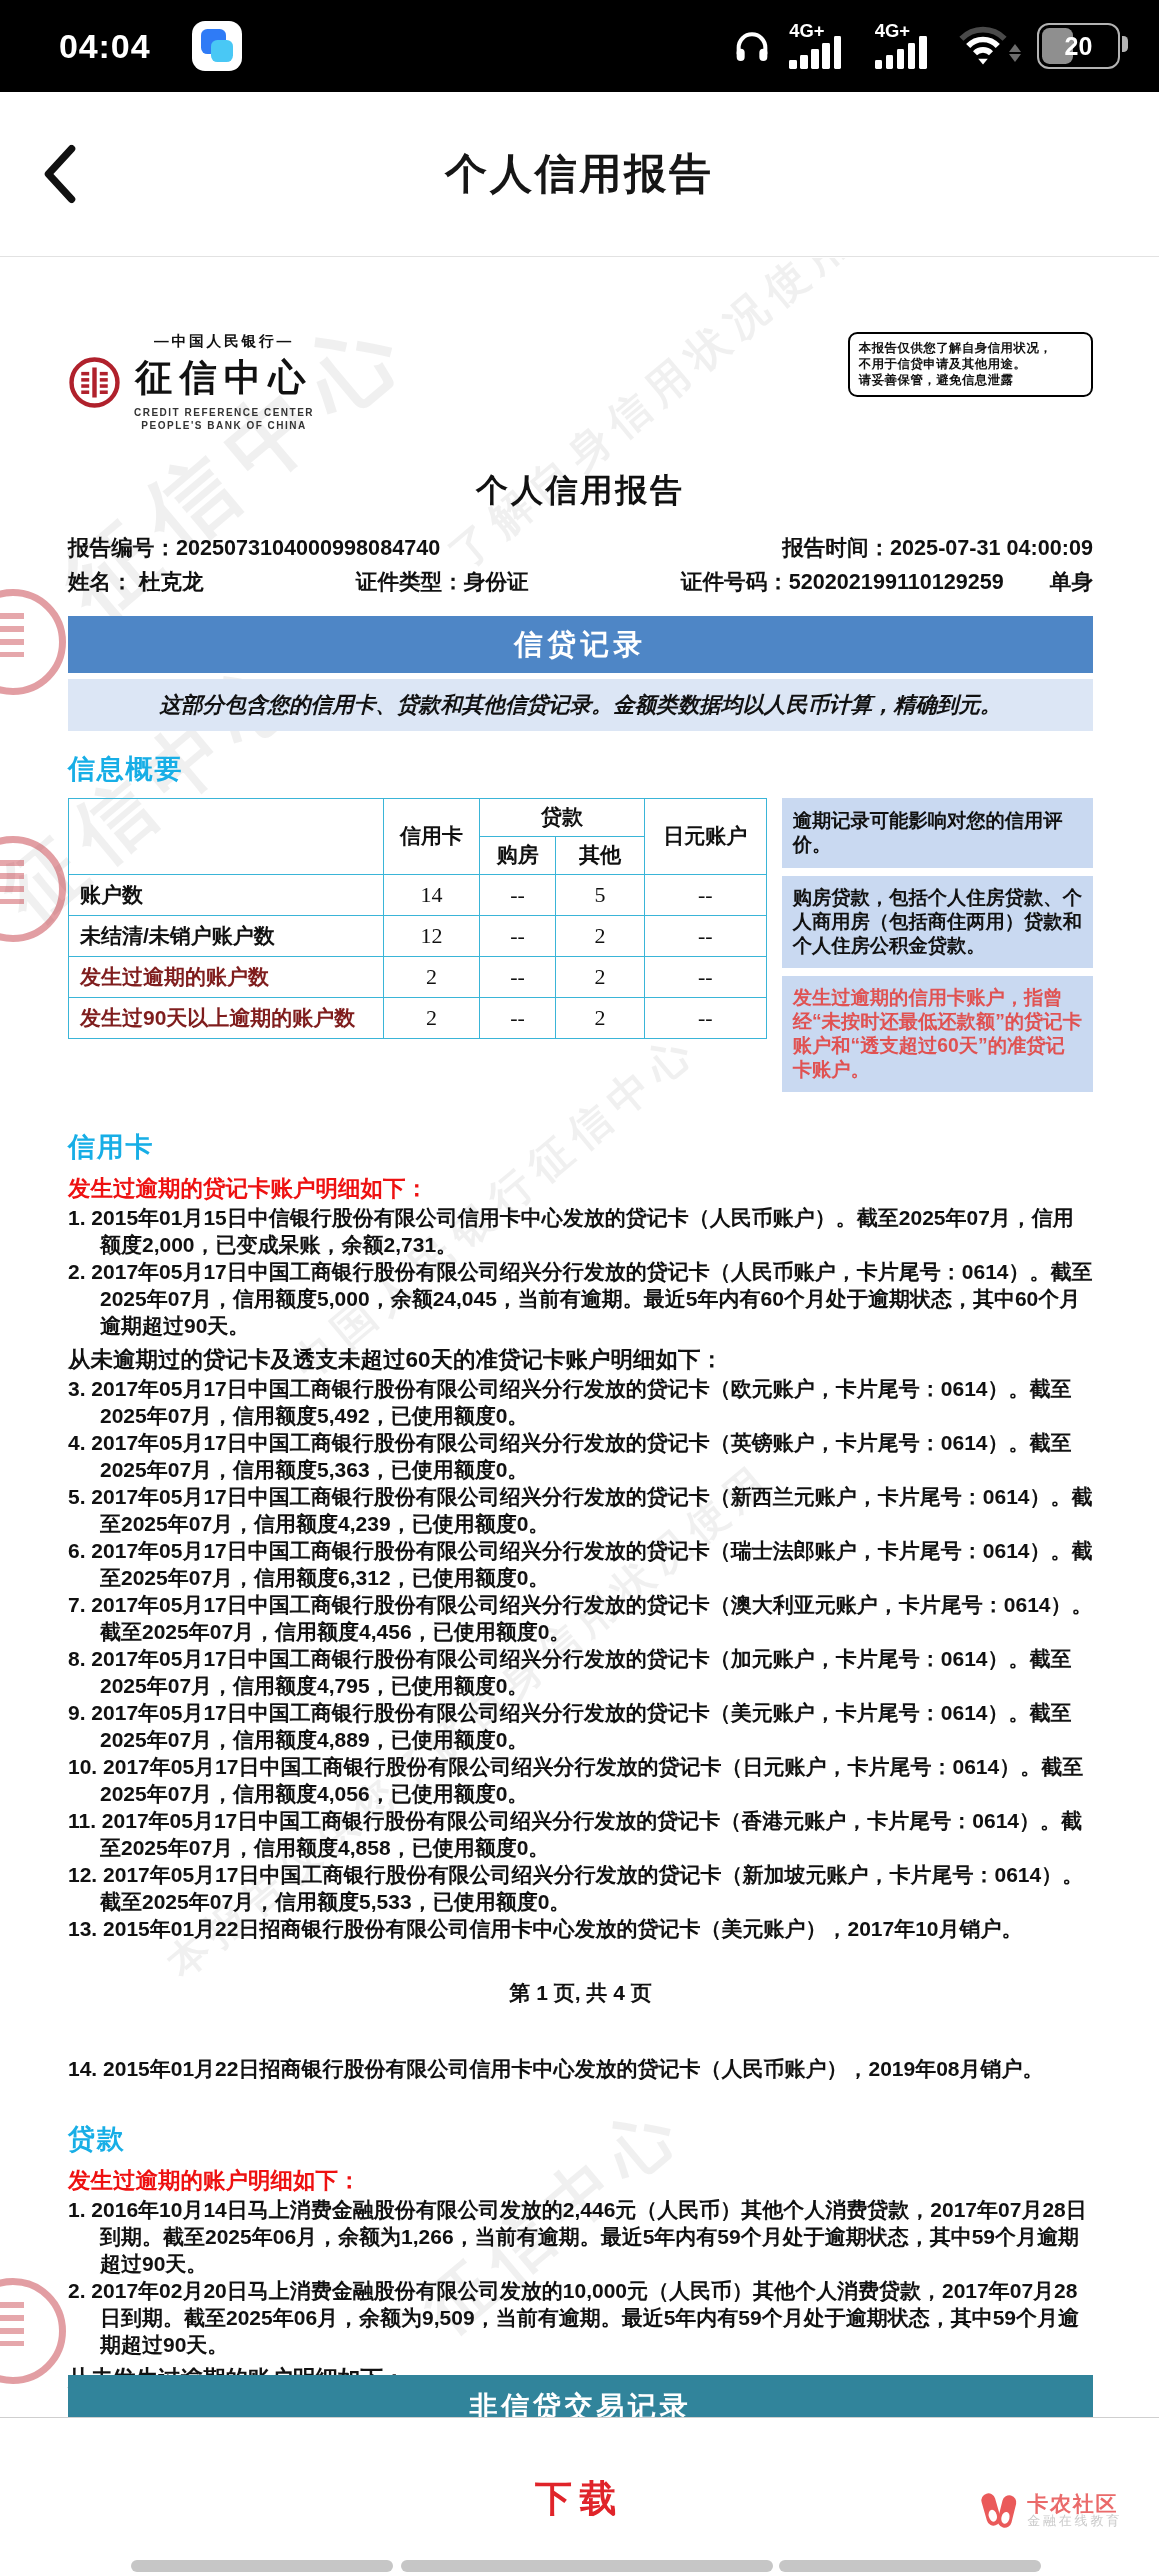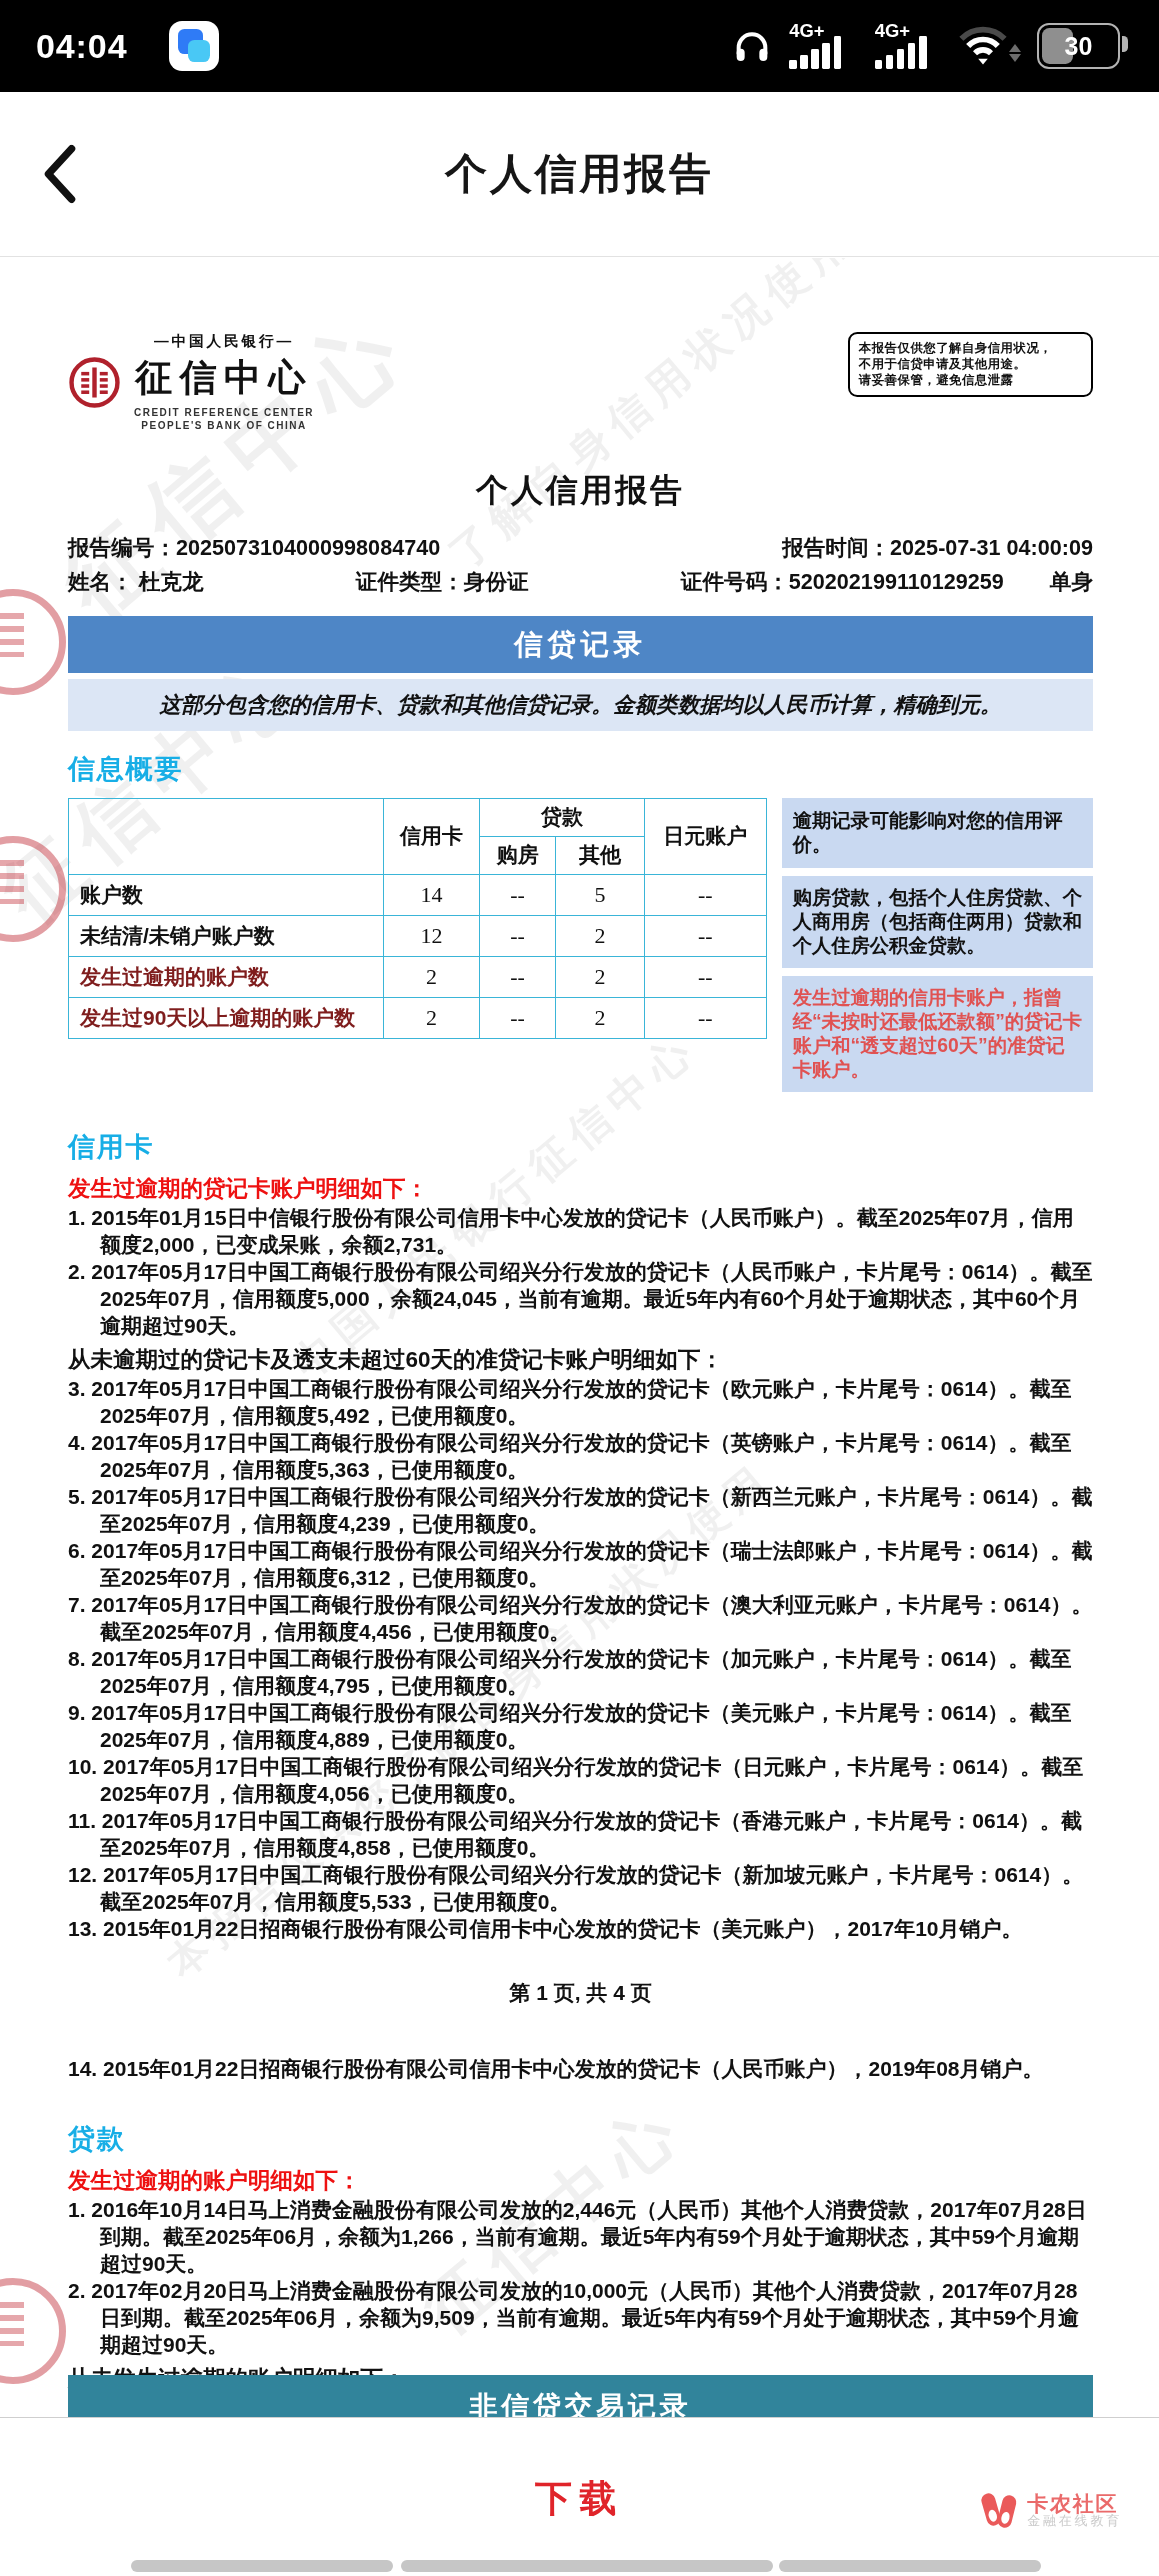--- a/index.html
+++ b/index.html
@@ -2,21 +2,21 @@
 <html style="font-size:14.7px"><head>
 <meta charset="utf-8">
 <style>
   html,body{margin:0;padding:0;background:#fff;}
   body{width:1159px;height:2576px;position:relative;overflow:hidden;
        font-family:"Liberation Sans","DejaVu Sans",sans-serif;color:#111;}
 
   
   .statusbar{position:absolute;top:0;left:0;width:1159px;height:92px;background:#000;
              color:#fff;display:flex;align-items:center;}
-  .sb-time{margin-left:36px;font-size:34px;font-weight:700;letter-spacing:0.9px;}
+  .sb-time{margin-left:59px;font-size:34px;font-weight:700;letter-spacing:0.9px;}
   .sb-app{margin-left:42px;width:50px;height:50px;background:#fff;border-radius:13px;position:relative;}
   .sb-app .b1{position:absolute;left:8.3px;top:8.3px;width:25px;height:25px;background:#2f7bf6;border-radius:6.4px;}
   .sb-app .b2{position:absolute;left:18.4px;top:19.3px;width:22px;height:22px;background:#49c8f5;border-radius:6.4px;}
   .sb-right{margin-left:auto;margin-right:39px;display:flex;align-items:center;gap:15.6px;}
   .sig{position:relative;width:70px;height:52px;}
   .sig .lbl{position:absolute;top:0;left:1.8px;font-size:18.4px;font-weight:700;letter-spacing:0;}
   .sig .bars{position:absolute;bottom:2.8px;left:1.8px;display:flex;align-items:flex-end;gap:3.7px;}
   .sig .bar{width:7.4px;background:#fff;border-radius:1.4px;}
   .wifi-wrap{display:flex;align-items:flex-end;gap:2.8px;}
   .arrs{display:flex;flex-direction:column;gap:2.8px;margin-bottom:3.7px;}
@@ -157,21 +157,21 @@
         <path d="M8 13.6 a5.6 5.6 0 0 1 8 0" stroke="#fff" stroke-width="2.8" fill="none"></path>
         <path d="M9.6 16.4 L12 19.2 L14.4 16.4 Z" fill="#fff"></path>
       </svg>
       <div class="arrs">
         <div class="arr-up"></div>
           <div class="arr-dn"></div>
       </div>
     </div>
     <div class="battery">
       <div class="batt-fill"></div>
-      <div class="batt-num">30</div>
+      <div class="batt-num">20</div>
       <div class="batt-nub"></div>
     </div>
   </div>
 </div>
 
 <div class="nav">
   <svg class="nav-back" viewBox="0 0 34 56">
     <path d="M28 4 L6 28 L28 52" stroke="#111" stroke-width="7" fill="none" stroke-linecap="round" stroke-linejoin="round"></path>
   </svg>
   <div class="nav-title">个人信用报告</div>

